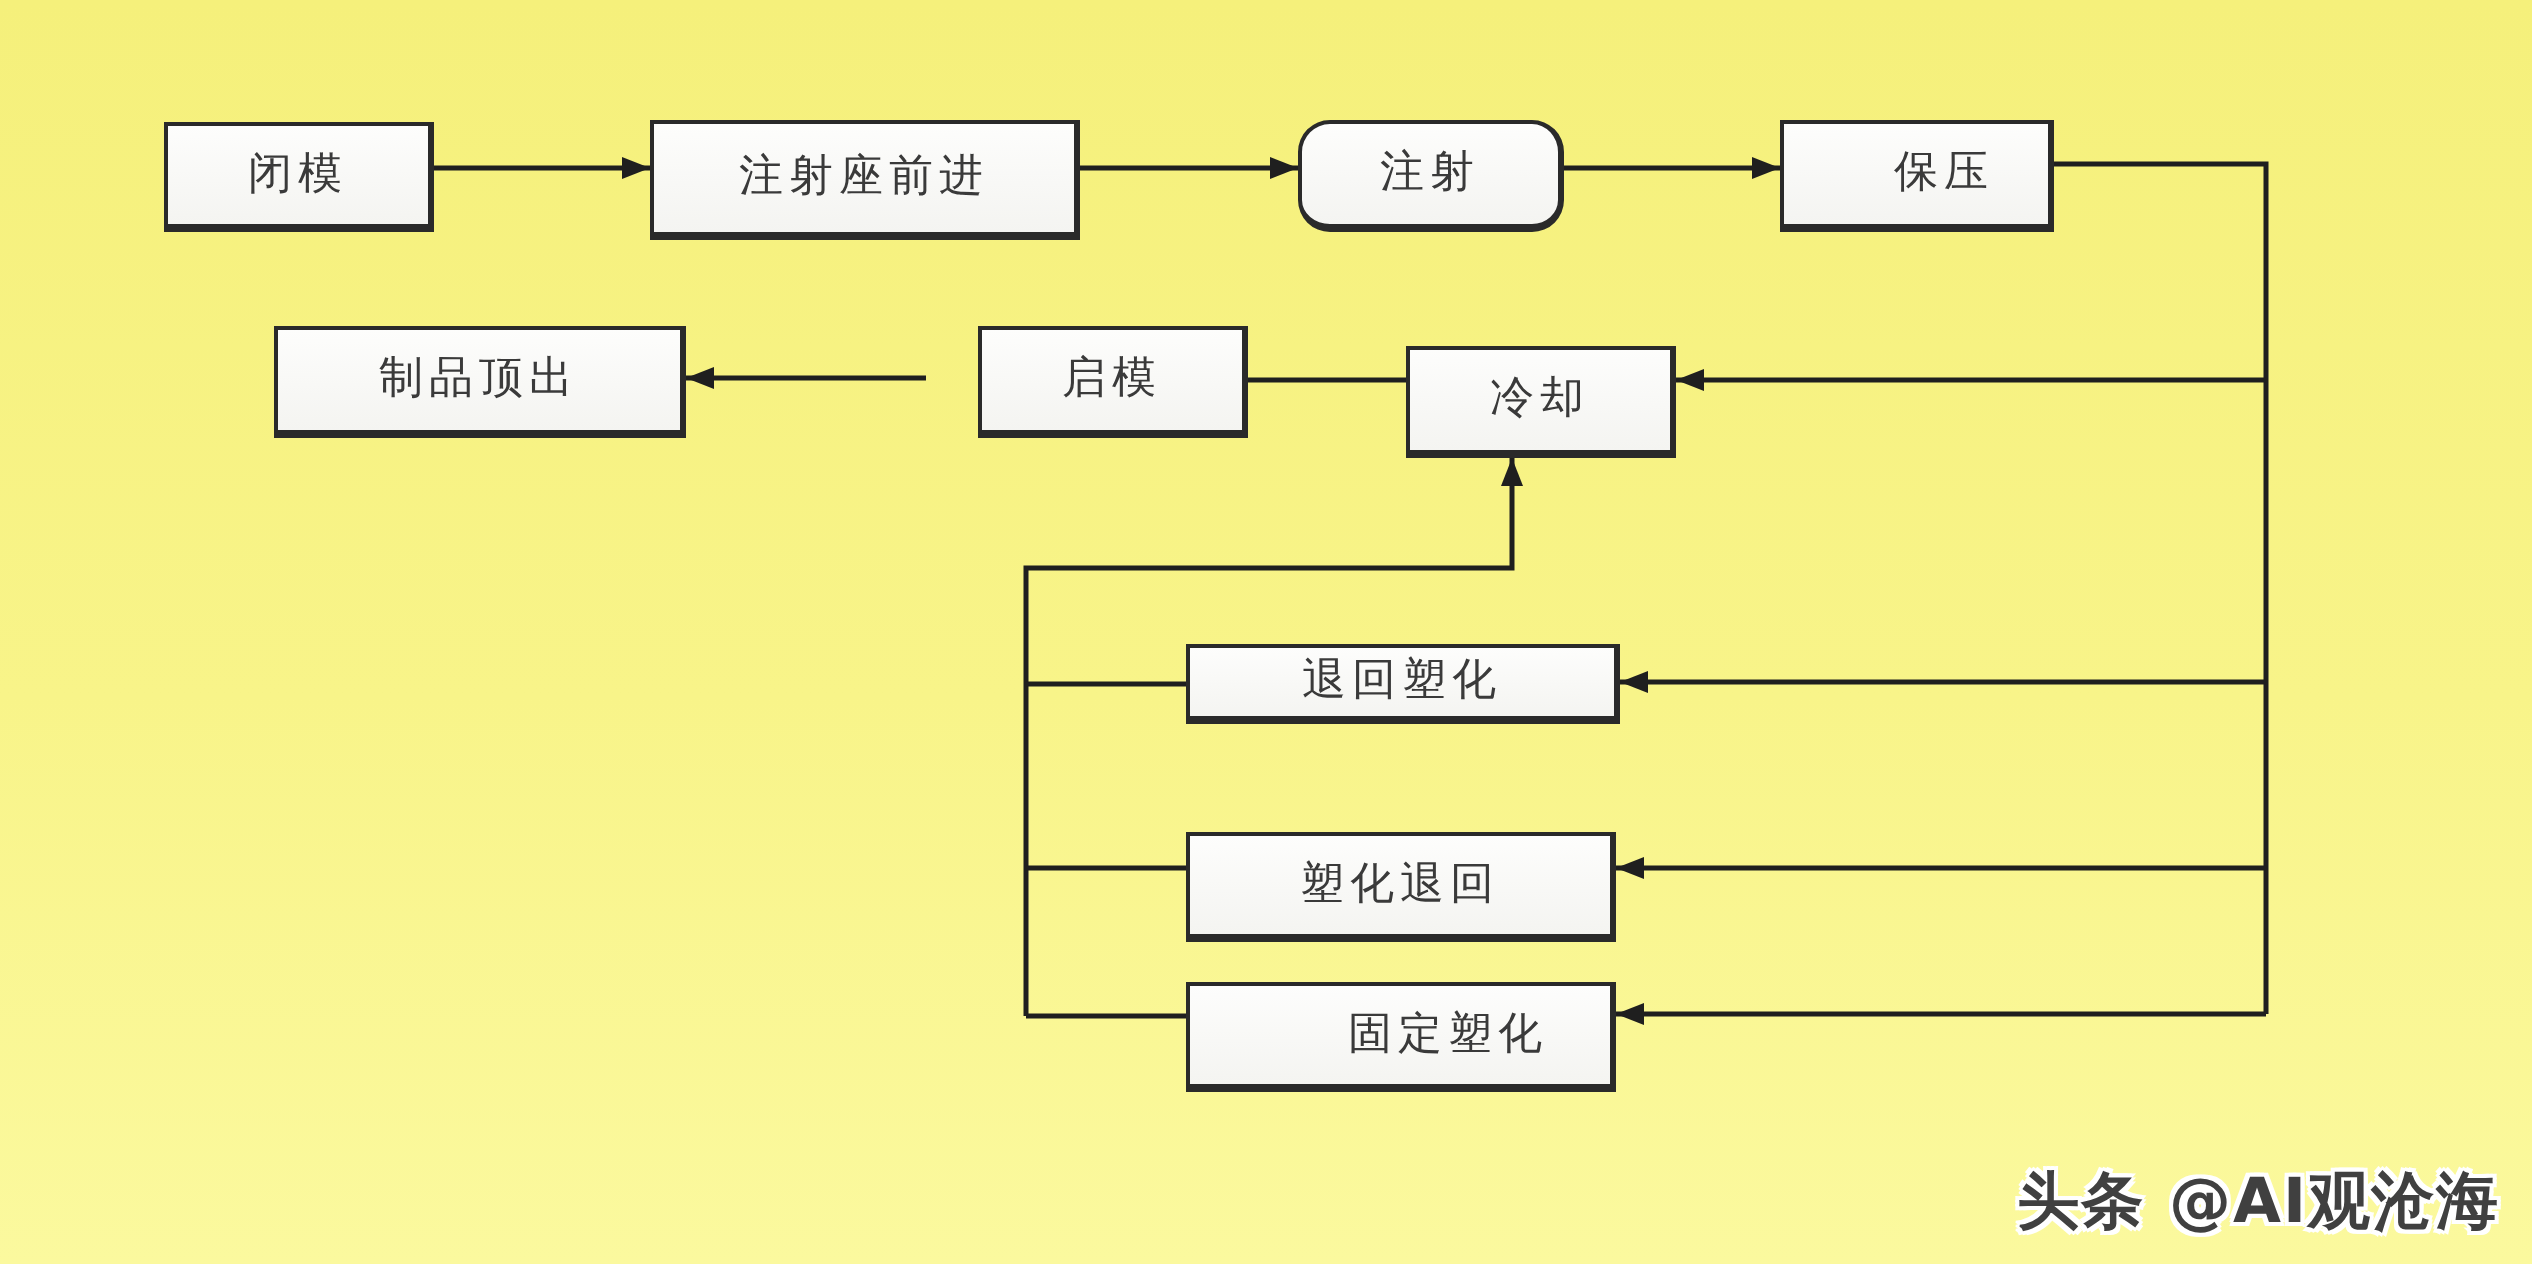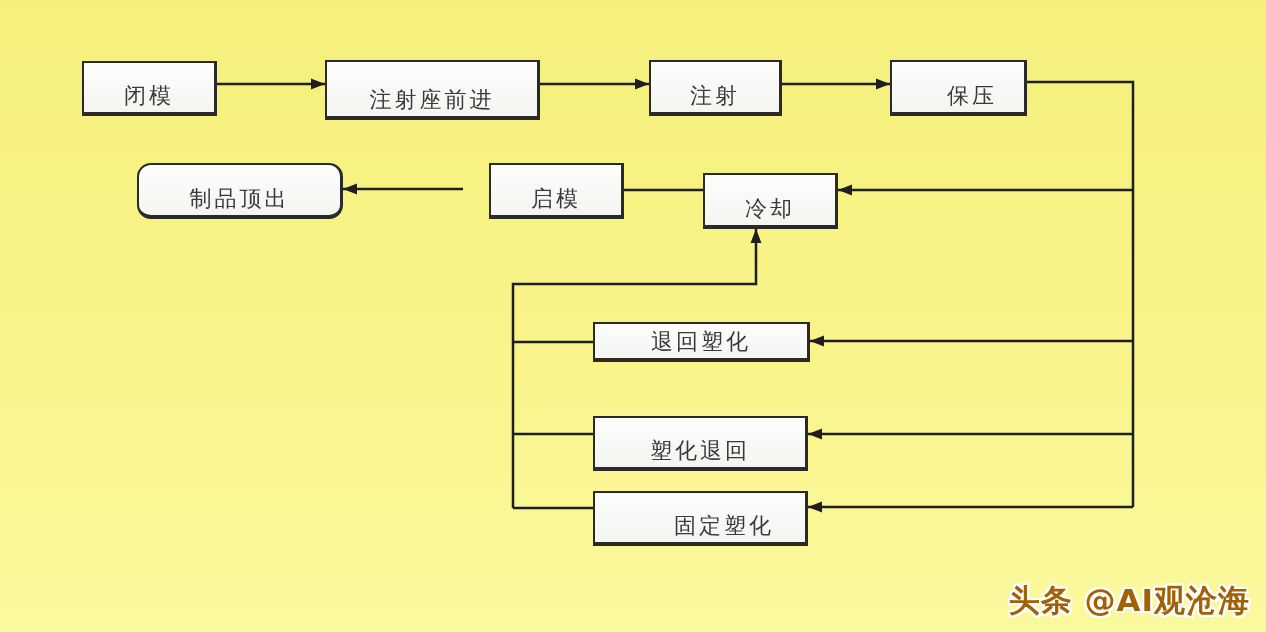--- a/index.html
+++ b/index.html
@@ -20,21 +20,21 @@
     top: 0;
   }
   #node-layer {
     position: absolute;
     inset: 0;
   }
   .node {
     position: absolute;
     box-sizing: border-box;
     display: flex;
-    align-items: flex-end;
+    align-items: center;
     justify-content: center;
     background: linear-gradient(180deg, #fdfdfc 0%, #f4f4f1 100%);
     border-style: solid;
     border-width: 2px 3px 4px 2px;
     border-color: #2a2a2a;
   }
   .node-label {
     font-family: "Liberation Serif", "DejaVu Serif", serif;
     font-size: 22px;
     font-weight: 500;
@@ -89,39 +89,39 @@
       <polyline points="593,434 513,434" fill="none" stroke="#1f1f1f" stroke-width="2.5"></polyline>
       <polyline points="593,508 513,508" fill="none" stroke="#1f1f1f" stroke-width="2.5"></polyline>
     </svg>
   <div id="node-layer">
       <div class="node" style="left: 82px; top: 61px; width: 135px; height: 55px; border-color: rgb(42, 42, 42);">
         <span class="node-label">闭模</span>
       </div>
       <div class="node" style="left: 325px; top: 60px; width: 215px; height: 60px; border-color: rgb(42, 42, 42);">
         <span class="node-label">注射座前进</span>
       </div>
-      <div class="node" style="left: 649px; top: 60px; width: 133px; height: 56px; border-color: rgb(42, 42, 42);">
+      <div class="node" style="left: 649px; top: 60px; width: 133px; height: 56px; border-color: rgb(42, 42, 42); border-radius: 16px;">
         <span class="node-label">注射</span>
       </div>
       <div class="node" style="left: 890px; top: 60px; width: 137px; height: 56px; border-color: rgb(42, 42, 42); padding-left: 28px;">
         <span class="node-label">保压</span>
       </div>
-      <div class="node" style="left: 137px; top: 163px; width: 206px; height: 56px; border-color: rgb(42, 42, 42); border-radius: 14px;">
+      <div class="node" style="left: 137px; top: 163px; width: 206px; height: 56px; border-color: rgb(42, 42, 42);">
         <span class="node-label">制品顶出</span>
       </div>
       <div class="node" style="left: 463px; top: 163px; width: 135px; height: 56px; border-color: rgb(42, 42, 42); margin-left: 26px;">
         <span class="node-label">启模</span>
       </div>
       <div class="node" style="left: 703px; top: 173px; width: 135px; height: 56px; border-color: rgb(42, 42, 42);">
         <span class="node-label">冷却</span>
       </div>
       <div class="node" style="left: 593px; top: 322px; width: 217px; height: 40px; border-color: rgb(42, 42, 42);">
         <span class="node-label">退回塑化</span>
       </div>
       <div class="node" style="left: 593px; top: 416px; width: 215px; height: 55px; border-color: rgb(42, 42, 42);">
         <span class="node-label">塑化退回</span>
       </div>
       <div class="node" style="left: 593px; top: 491px; width: 215px; height: 55px; border-color: rgb(42, 42, 42); padding-left: 48px;">
         <span class="node-label">固定塑化</span>
       </div>
     </div>
-  <div class="watermark" style="color: #a16207;">头条 @AI观沧海</div>
+  <div class="watermark" style="color: #404040;">头条 @AI观沧海</div>
 </div>
 
 </body></html>

